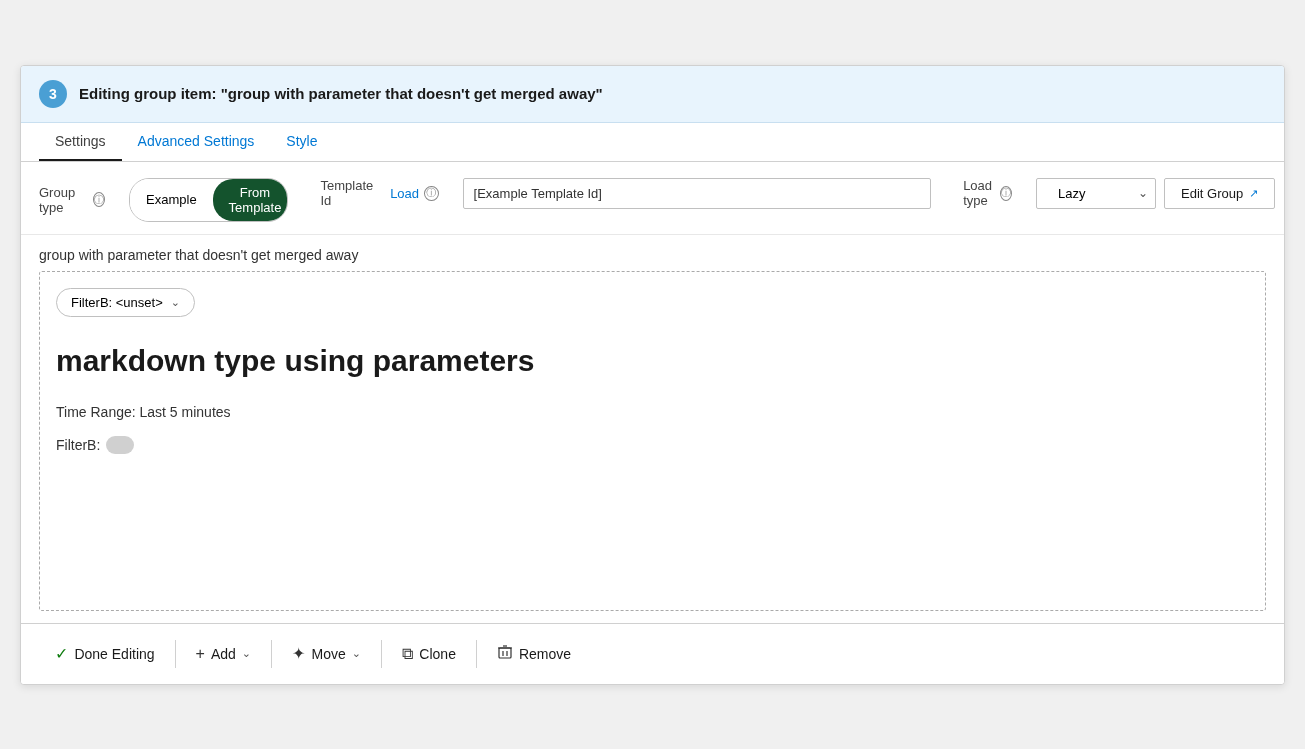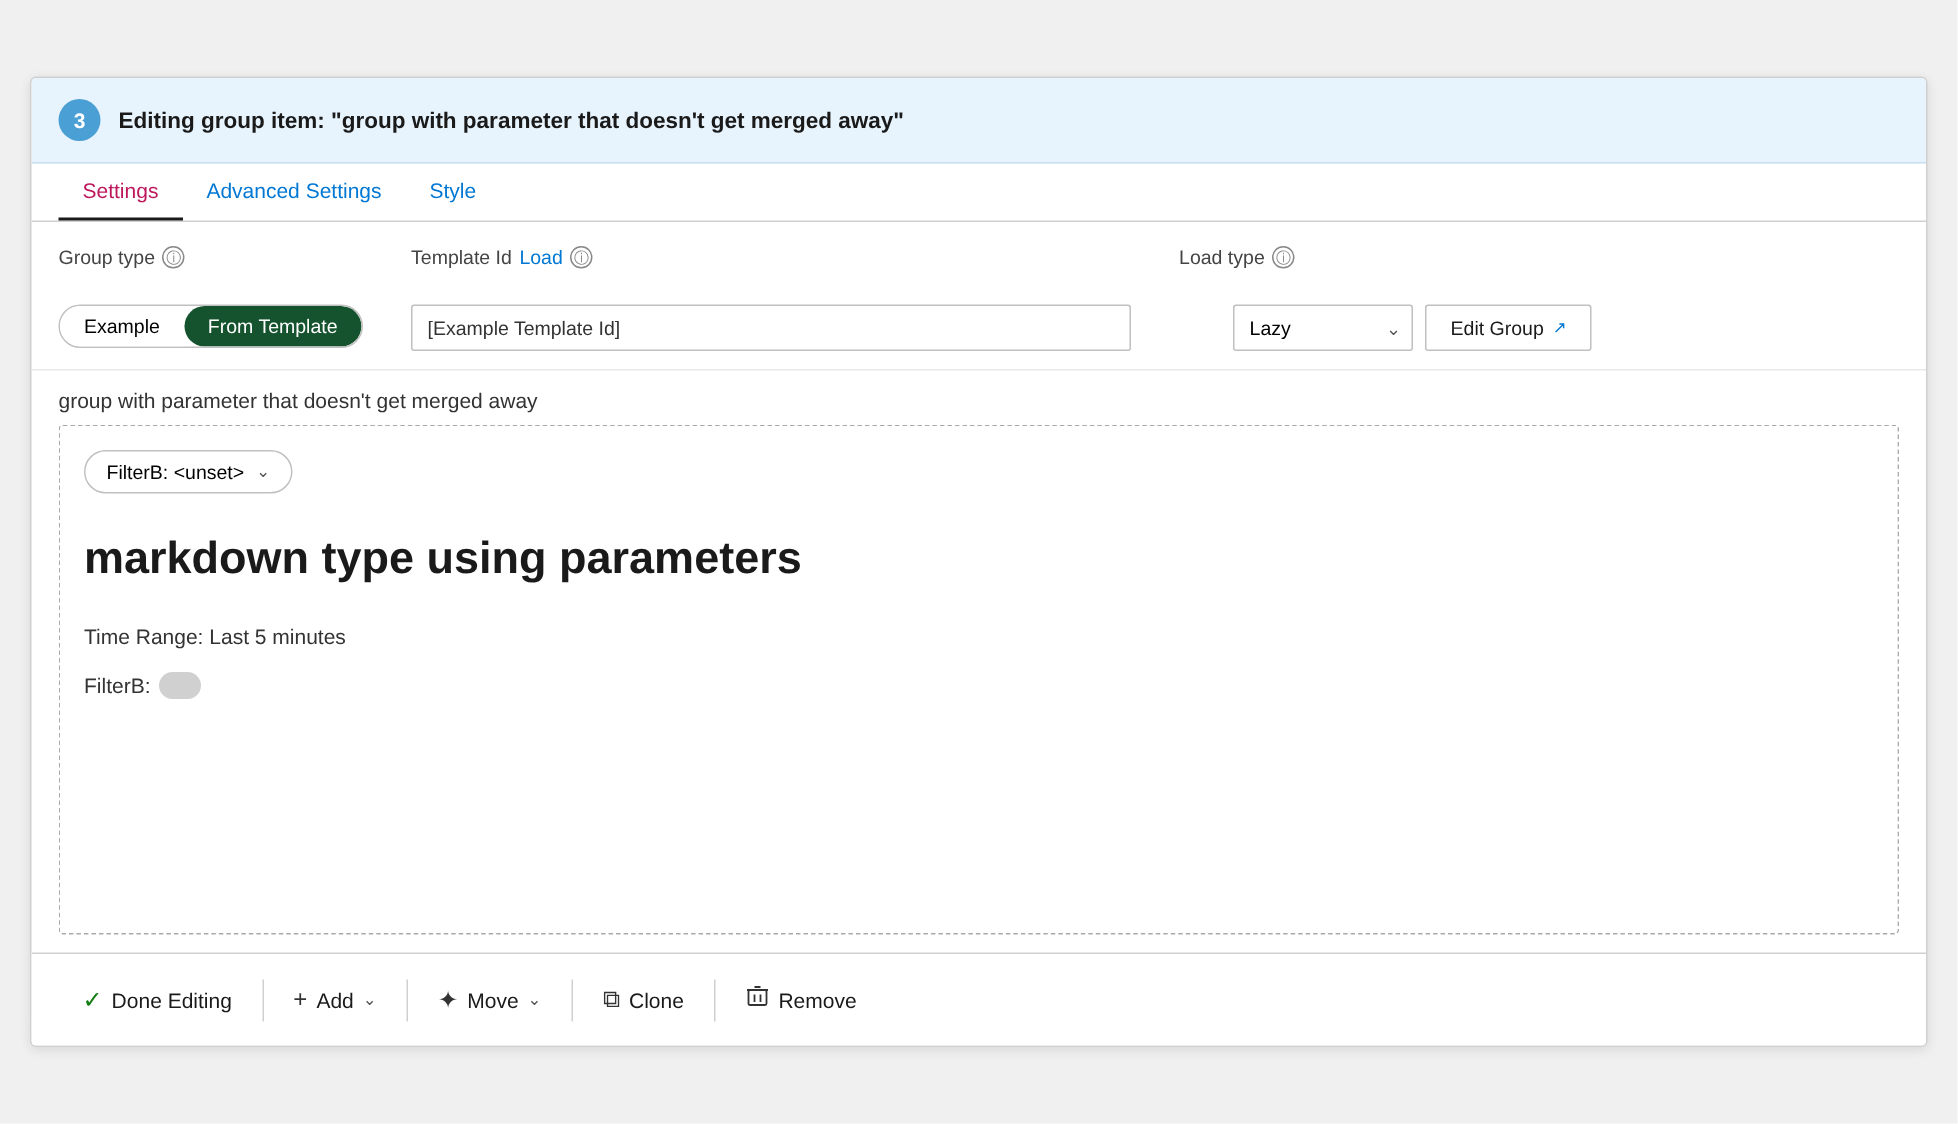--- a/index.html
+++ b/index.html
@@ -57,38 +57,37 @@
     }
     .tab {
       padding: 10px 16px;
       font-size: 14px;
       cursor: pointer;
       border-bottom: 2px solid transparent;
       color: #555;
       text-decoration: none;
     }
     .tab.active {
-      color: #be185d;
+      color: #404040;
       border-bottom: 2px solid #1a1a1a;
       font-weight: 500;
     }
     .tab.link-style {
       color: #0078d4;
     }
     
     .settings-row {
       display: flex;
       align-items: flex-start;
       gap: 32px;
       padding: 16px 18px 12px;
       border-bottom: 1px solid #e8e8e8;
     }
     .field-group {
       display: flex;
-      flex-direction: column;
       gap: 24px;
     }
     .field-label {
       font-size: 13px;
       color: #444;
       display: flex;
       align-items: center;
       gap: 5px;
     }
     .info-icon {
@@ -137,30 +136,29 @@
       font-size: 13px;
       color: #333;
       outline: none;
     }
     .load-type-group {
       display: flex;
       align-items: center;
       gap: 8px;
     }
     .load-select {
-      padding: 7px 30px 7px 10px;
+      padding: 7px 30px 7px 21px;
       border: 1px solid #c0c0c0;
       border-radius: 2px;
       font-size: 13px;
       appearance: none;
       background: white;
       width: 120px;
       cursor: pointer;
       outline: none;
-      margin-left: 36px;
     }
     .select-wrapper {
       position: relative;
       display: inline-flex;
       align-items: center;
     }
     .select-chevron {
       position: absolute;
       right: 8px;
       pointer-events: none;

